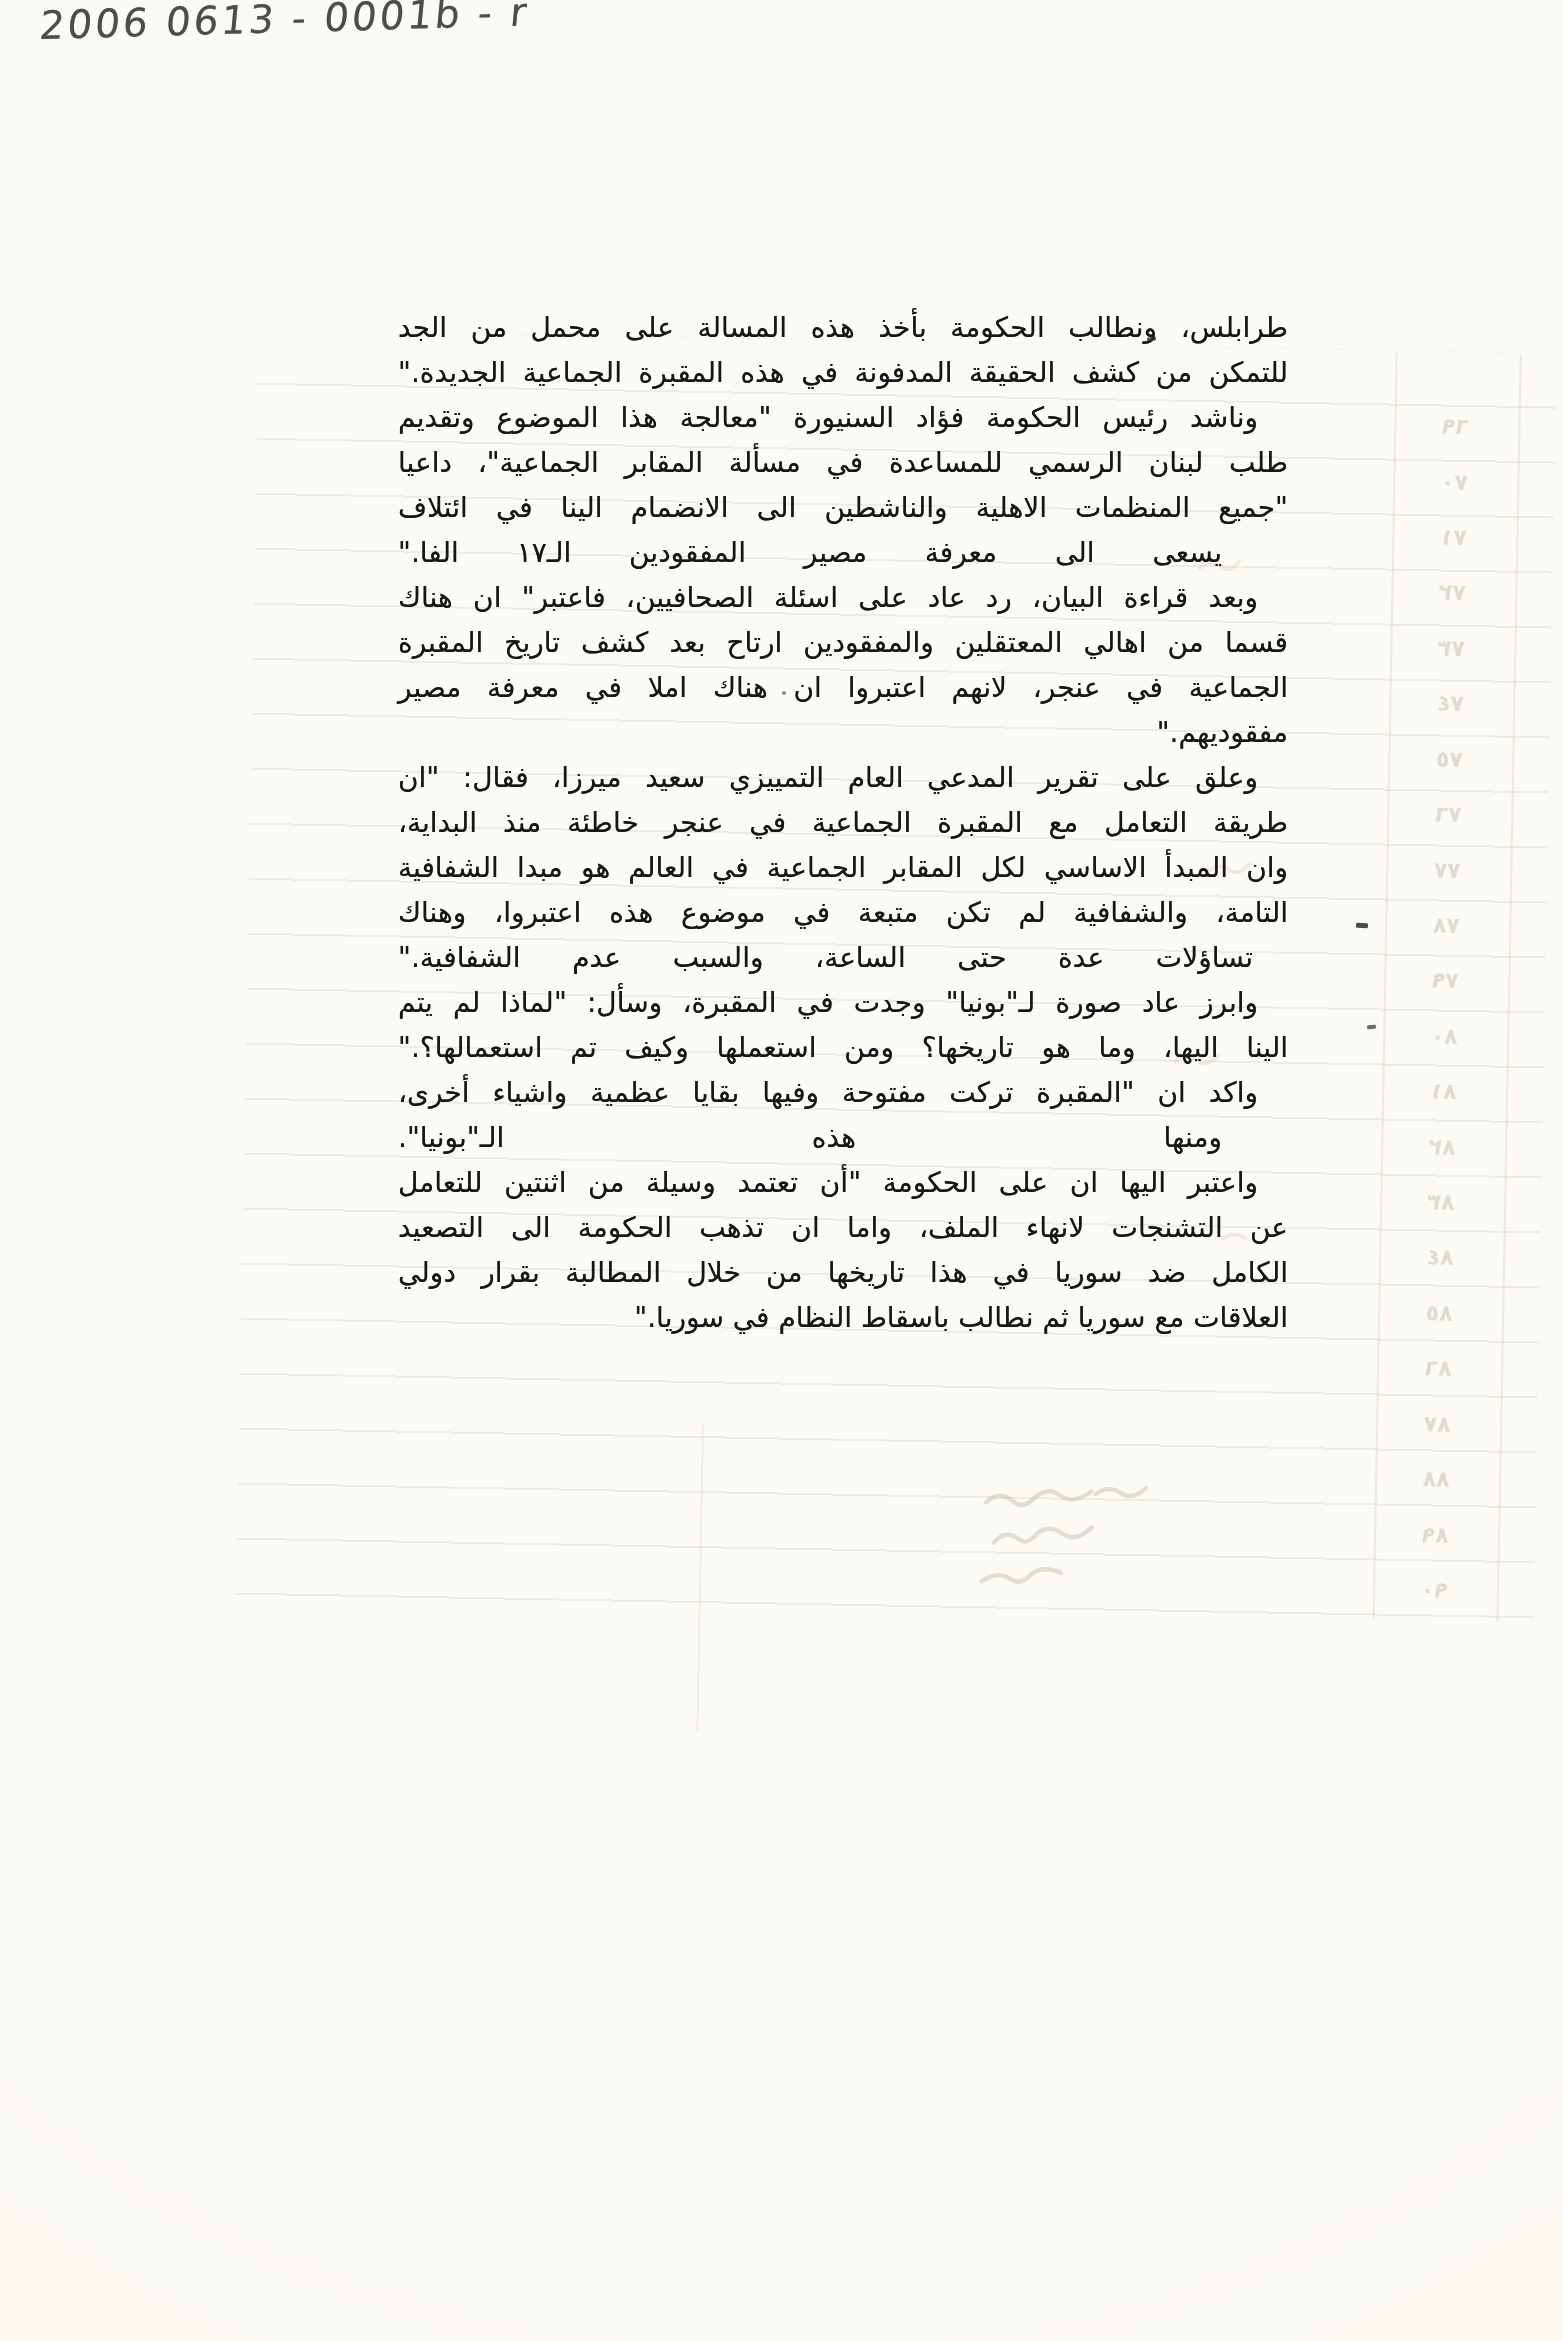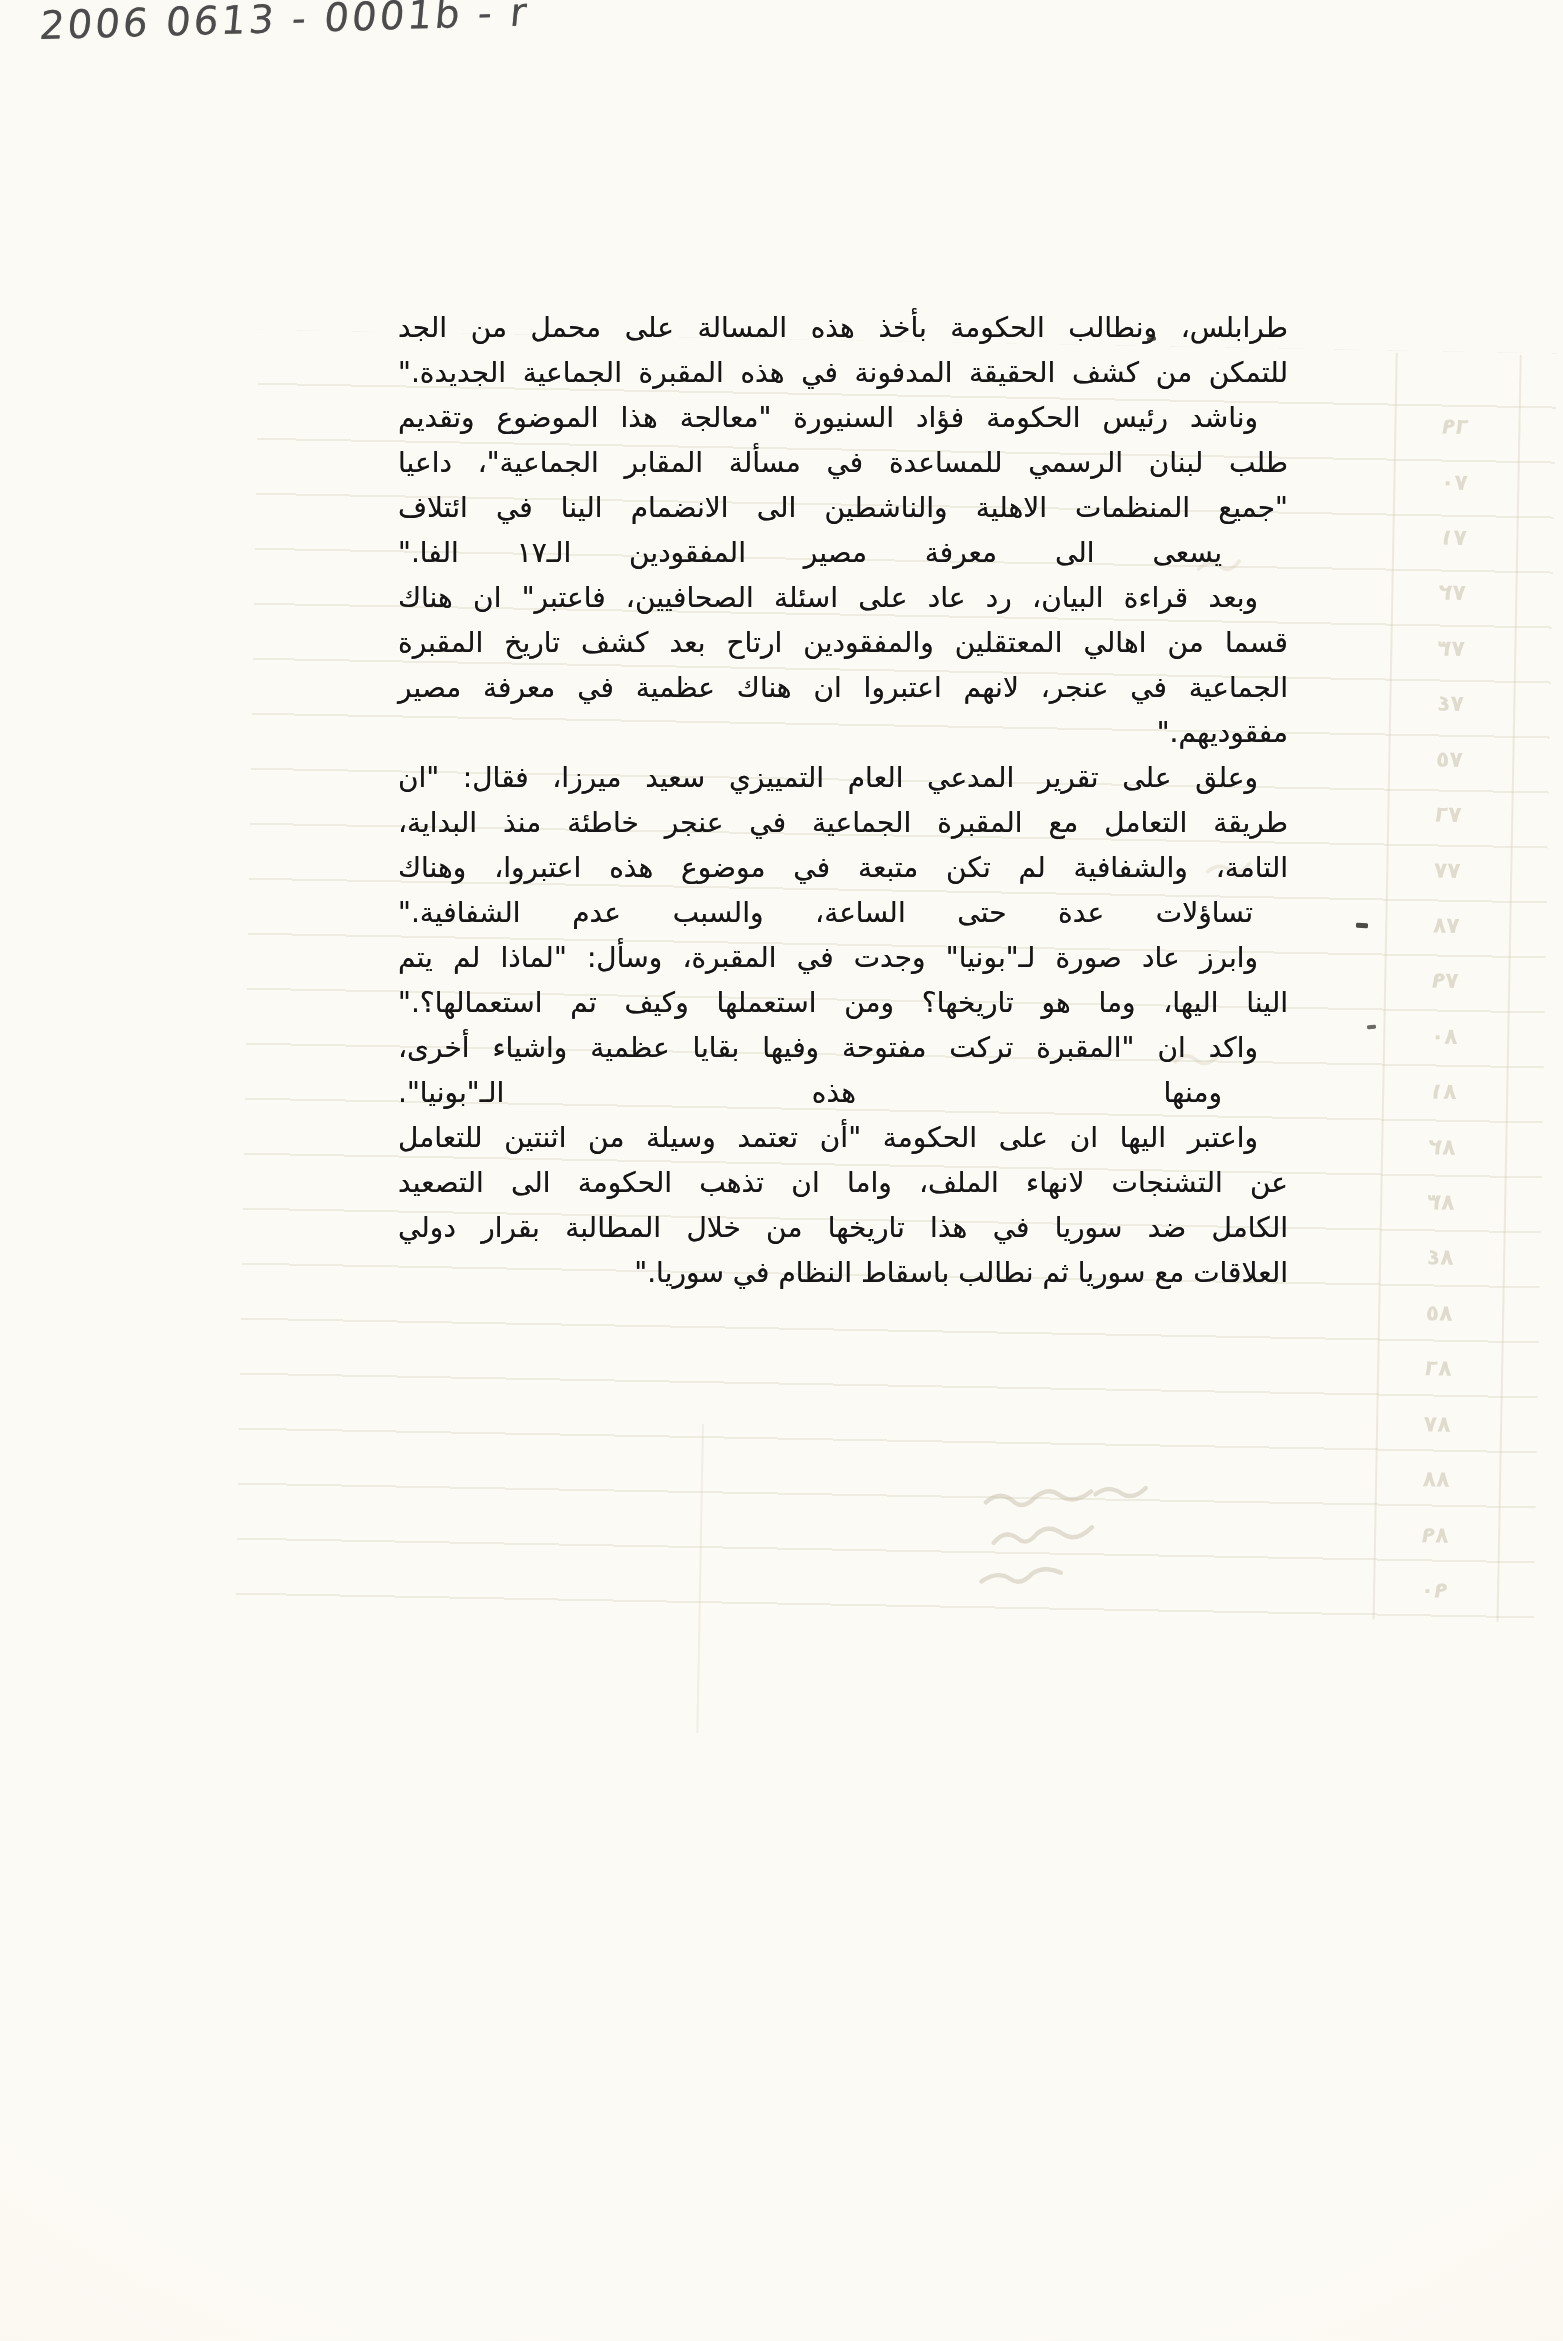--- a/index.html
+++ b/index.html
@@ -137,24 +137,25 @@
 
   <div class="article" dir="rtl" id="article-text">
       <div class="line line--fill" dir="rtl">طرابلس، ونطالب الحكومة بأخذ هذه المسالة على محمل من الجد</div>
       <div class="line line--fill" dir="rtl">للتمكن من كشف الحقيقة المدفونة في هذه المقبرة الجماعية الجديدة."</div>
       <div class="line line--fill-indent" dir="rtl">وناشد رئيس الحكومة فؤاد السنيورة "معالجة هذا الموضوع وتقديم</div>
       <div class="line line--fill" dir="rtl">طلب لبنان الرسمي للمساعدة في مسألة المقابر الجماعية"، داعيا</div>
       <div class="line line--fill" dir="rtl">"جميع المنظمات الاهلية والناشطين الى الانضمام الينا في ائتلاف</div>
       <div class="line line--spread" dir="rtl">يسعى الى معرفة مصير المفقودين الـ١٧ الفا."</div>
       <div class="line line--fill-indent" dir="rtl">وبعد قراءة البيان، رد عاد على اسئلة الصحافيين، فاعتبر" ان هناك</div>
       <div class="line line--fill" dir="rtl">قسما من اهالي المعتقلين والمفقودين ارتاح بعد كشف تاريخ المقبرة</div>
-      <div class="line line--fill" dir="rtl">الجماعية في عنجر، لانهم اعتبروا ان هناك عظمية في معرفة مصير</div>
+      <div class="line line--fill" dir="rtl">الجماعية في عنجر، لانهم اعتبروا ان هناك املا في معرفة مصير</div>
       <div class="line line--start" dir="rtl">مفقوديهم."</div>
       <div class="line line--fill-indent" dir="rtl">وعلق على تقرير المدعي العام التمييزي سعيد ميرزا، فقال: "ان</div>
       <div class="line line--fill" dir="rtl">طريقة التعامل مع المقبرة الجماعية في عنجر خاطئة منذ البداية،</div>
+      <div class="line line--fill" dir="rtl">وان المبدأ الاساسي لكل المقابر الجماعية في العالم هو مبدا الشفافية</div>
       <div class="line line--fill" dir="rtl">التامة، والشفافية لم تكن متبعة في موضوع هذه اعتبروا، وهناك</div>
       <div class="line line--spread2" dir="rtl">تساؤلات عدة حتى الساعة، والسبب عدم الشفافية."</div>
       <div class="line line--fill-indent" dir="rtl">وابرز عاد صورة لـ"بونيا" وجدت في المقبرة، وسأل: "لماذا لم يتم</div>
       <div class="line line--fill" dir="rtl">الينا اليها، وما هو تاريخها؟ ومن استعملها وكيف تم استعمالها؟."</div>
       <div class="line line--fill-indent" dir="rtl">واكد ان "المقبرة تركت مفتوحة وفيها بقايا عظمية واشياء أخرى،</div>
       <div class="line line--spread" dir="rtl">ومنها هذه الـ"بونيا".</div>
       <div class="line line--fill-indent" dir="rtl">واعتبر اليها ان على الحكومة "أن تعتمد وسيلة من اثنتين للتعامل</div>
       <div class="line line--fill" dir="rtl">عن التشنجات لانهاء الملف، واما ان تذهب الحكومة الى التصعيد</div>
       <div class="line line--fill" dir="rtl">الكامل ضد سوريا في هذا تاريخها من خلال المطالبة بقرار دولي</div>
       <div class="line line--start" dir="rtl">العلاقات مع سوريا ثم نطالب باسقاط النظام في سوريا."</div>

